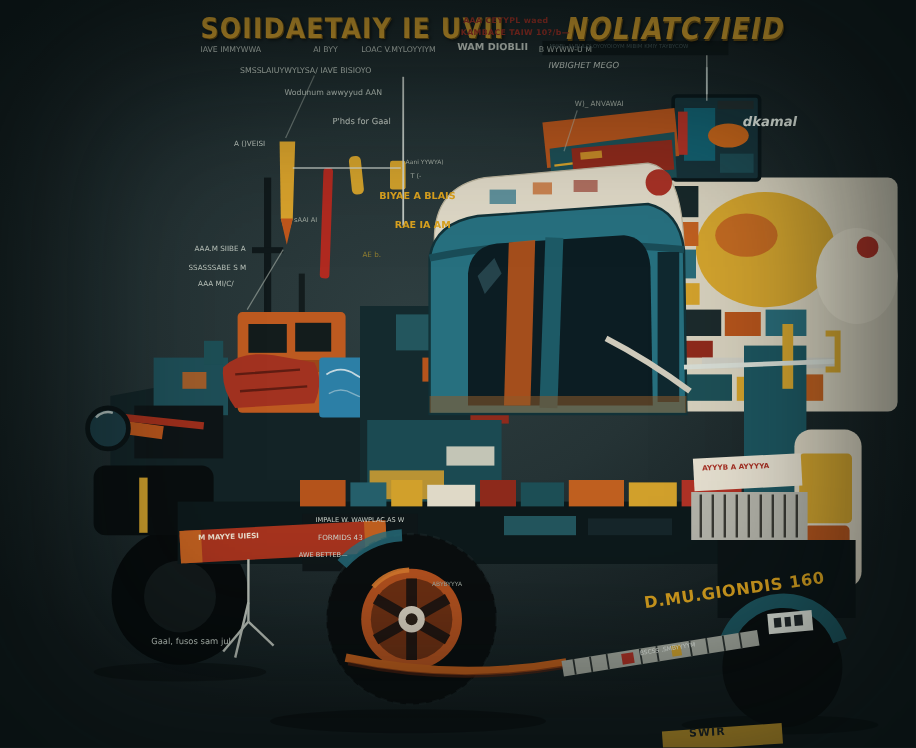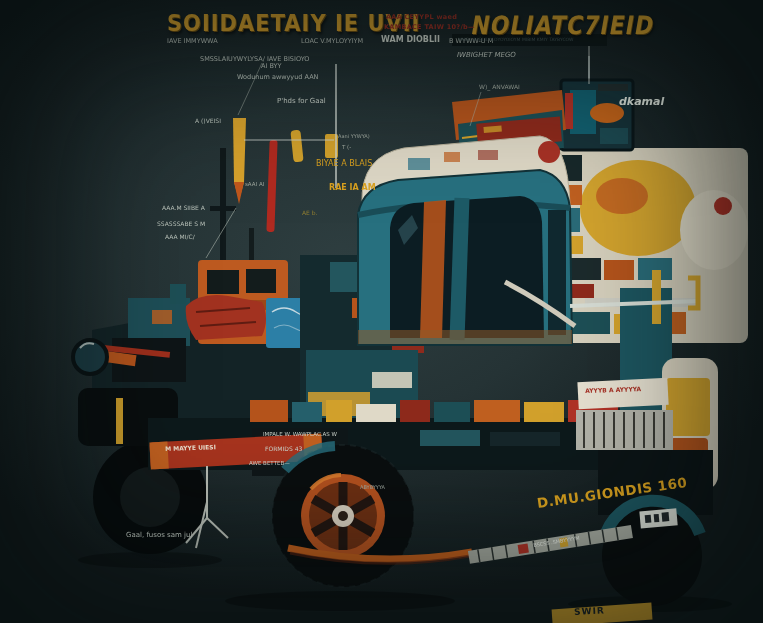--- a/index.html
+++ b/index.html
@@ -245,39 +245,39 @@
       <line x1="336" y1="64" x2="336" y2="188" stroke="#cfd6cf" stroke-width="1.5" opacity="0.9"></line>
       <line x1="244" y1="140" x2="334" y2="140" stroke="#cfd6cf" stroke-width="1.2" opacity="0.8"></line>
       <line x1="589" y1="46" x2="589" y2="84" stroke="#cfd6cf" stroke-width="1.2" opacity="0.7"></line>
       <line x1="236" y1="208" x2="206" y2="258" stroke="#aab4ab" stroke-width="1" opacity="0.6"></line>
       <line x1="262" y1="63" x2="238" y2="115" stroke="#aab4ab" stroke-width="1" opacity="0.5"></line>
       <line x1="481" y1="92" x2="470" y2="126" stroke="#aab4ab" stroke-width="1" opacity="0.5"></line>
     </svg>
 
   <div id="ann-layer">
       <div class="ann" style="left: 167px; top: 38px; font-size: 6.5px; color: rgb(185, 194, 186);">IAVE IMMYWWA</div>
-      <div class="ann" style="left: 261px; top: 38px; font-size: 6.5px; color: rgb(185, 194, 186); margin-top: 25px;">AI BYY</div>
+      <div class="ann" style="left: 261px; top: 38px; font-size: 6.5px; color: rgb(185, 194, 186);">AI BYY</div>
       <div class="ann" style="left: 301px; top: 38px; font-size: 6.5px; color: rgb(185, 194, 186);">LOAC V.MYLOYYIYM</div>
       <div class="ann" style="left: 381px; top: 36px; font-size: 8px; color: rgb(212, 219, 210); font-weight: 700;">WAM DIOBLII</div>
       <div class="ann" style="left: 449px; top: 38px; font-size: 6.5px; color: rgb(185, 194, 186);">B WYWW-U M</div>
       <div class="ann" style="left: 200px; top: 56px; font-size: 6.5px; color: rgb(185, 194, 186);">SMSSLAIUYWYLYSA/  IAVE BISIOYO</div>
       <div class="ann" style="left: 458px; top: 38px; font-size: 4.5px; color: rgb(70, 88, 90);">MWBL.ALBLILOLOYOYOIOYM MIBIM KMIY TAYBYCOW</div>
       <div class="ann" style="left: 457px; top: 52px; font-size: 7px; color: rgb(196, 204, 196); font-style: italic;">IWBIGHET MEGO</div>
       <div class="ann" style="left: 237px; top: 74px; font-size: 6.5px; color: rgb(185, 194, 186);">Wodunum awwyyud  AAN</div>
       <div class="ann" style="left: 277px; top: 98px; font-size: 7px; color: rgb(196, 204, 196);">P'hds for Gaal</div>
       <div class="ann" style="left: 195px; top: 118px; font-size: 6px; color: rgb(185, 194, 186);">A ()VEISI</div>
       <div class="ann" style="left: 338px; top: 134px; font-size: 5px; color: rgb(159, 168, 159);">Aani YYWYA)</div>
       <div class="ann" style="left: 342px; top: 145px; font-size: 5.5px; color: rgb(159, 168, 159);">T (-</div>
       <div class="ann" style="left: 245px; top: 182px; font-size: 5.5px; color: rgb(159, 168, 159);">sAAI AI</div>
       <div class="ann" style="left: 162px; top: 205px; font-size: 6px; color: rgb(185, 194, 186);">AAA.M SIIBE A</div>
       <div class="ann" style="left: 157px; top: 221px; font-size: 6px; color: rgb(185, 194, 186);">SSASSSABE S M</div>
       <div class="ann" style="left: 165px; top: 234px; font-size: 6px; color: rgb(185, 194, 186);">AAA MI/C/</div>
       <div class="ann" style="left: 479px; top: 84px; font-size: 6px; color: rgb(159, 168, 159);">W)_ ANVAWAI</div>
       <div class="ann" style="left: 619px; top: 96px; font-size: 11px; color: rgb(223, 230, 222); font-weight: 600; font-style: italic;">dkamal</div>
-      <div class="ann" style="left: 316px; top: 160px; font-size: 8px; color: rgb(217, 161, 31); font-weight: 400;">BIYAE A BLAIS</div>
+      <div class="ann" style="left: 316px; top: 160px; font-size: 8px; color: rgb(217, 161, 31); font-weight: 700;">BIYAE A BLAIS</div>
       <div class="ann" style="left: 329px; top: 184px; font-size: 8px; color: rgb(217, 161, 31); font-weight: 800;">RAE IA AM</div>
       <div class="ann" style="left: 302px; top: 210px; font-size: 6px; color: rgb(143, 125, 49);">AE b.</div>
       <div class="ann" style="left: 263px; top: 432px; font-size: 5.5px; color: rgb(205, 212, 204);">IMPALE W. WAWPLAC.AS W</div>
       <div class="ann" style="left: 265px; top: 446px; font-size: 6px; color: rgb(205, 212, 204);">FORMIDS 43</div>
       <div class="ann" style="left: 249px; top: 461px; font-size: 5.5px; color: rgb(205, 212, 204);">AWE BETTEB—</div>
       <div class="ann" style="left: 360px; top: 485px; font-size: 5px; color: rgb(159, 168, 159);">ABYBYYYA</div>
       <div class="ann" style="left: 165px; top: 446px; font-size: 6px; color: rgb(236, 223, 206); font-weight: 700; transform: rotate(-2deg);">M MAYYE UIESI</div>
       <div class="ann" style="left: 585px; top: 388px; font-size: 6px; color: rgb(168, 50, 38); font-weight: 700; transform: rotate(-2deg);">AYYYB A AYYYYA</div>
       <div class="ann" style="left: 126px; top: 532px; font-size: 7px; color: rgb(196, 204, 196);">Gaal, fusos sam jul</div>
       <div class="ann" style="left: 536px; top: 496px; font-size: 13.5px; color: rgb(217, 161, 31); font-weight: 800; letter-spacing: 0.5px; transform: rotate(-8deg);">D.MU.GIONDIS 160</div>

